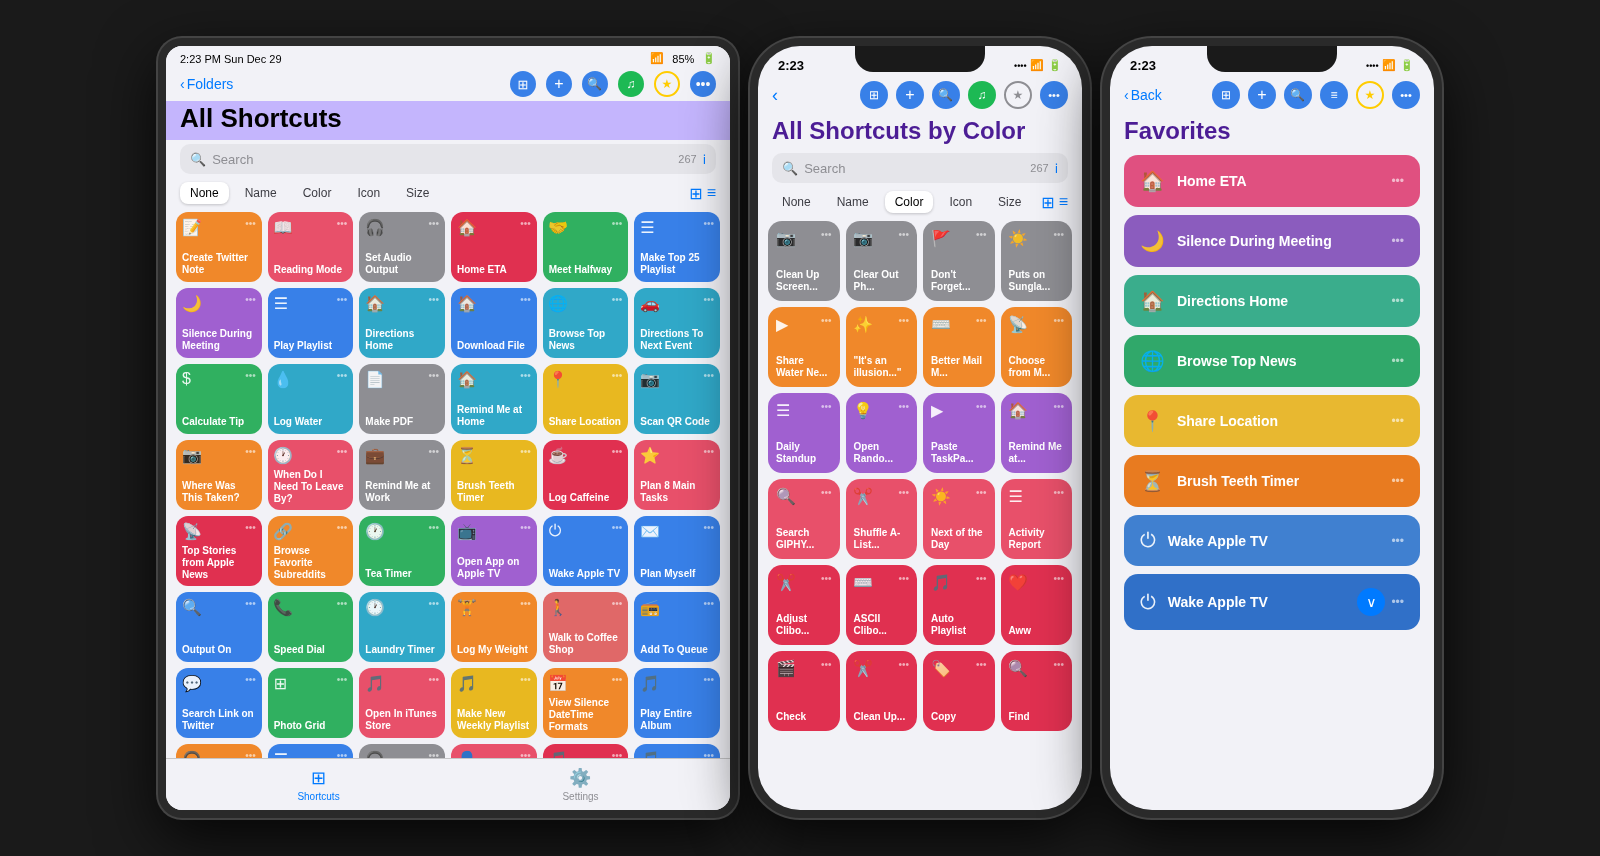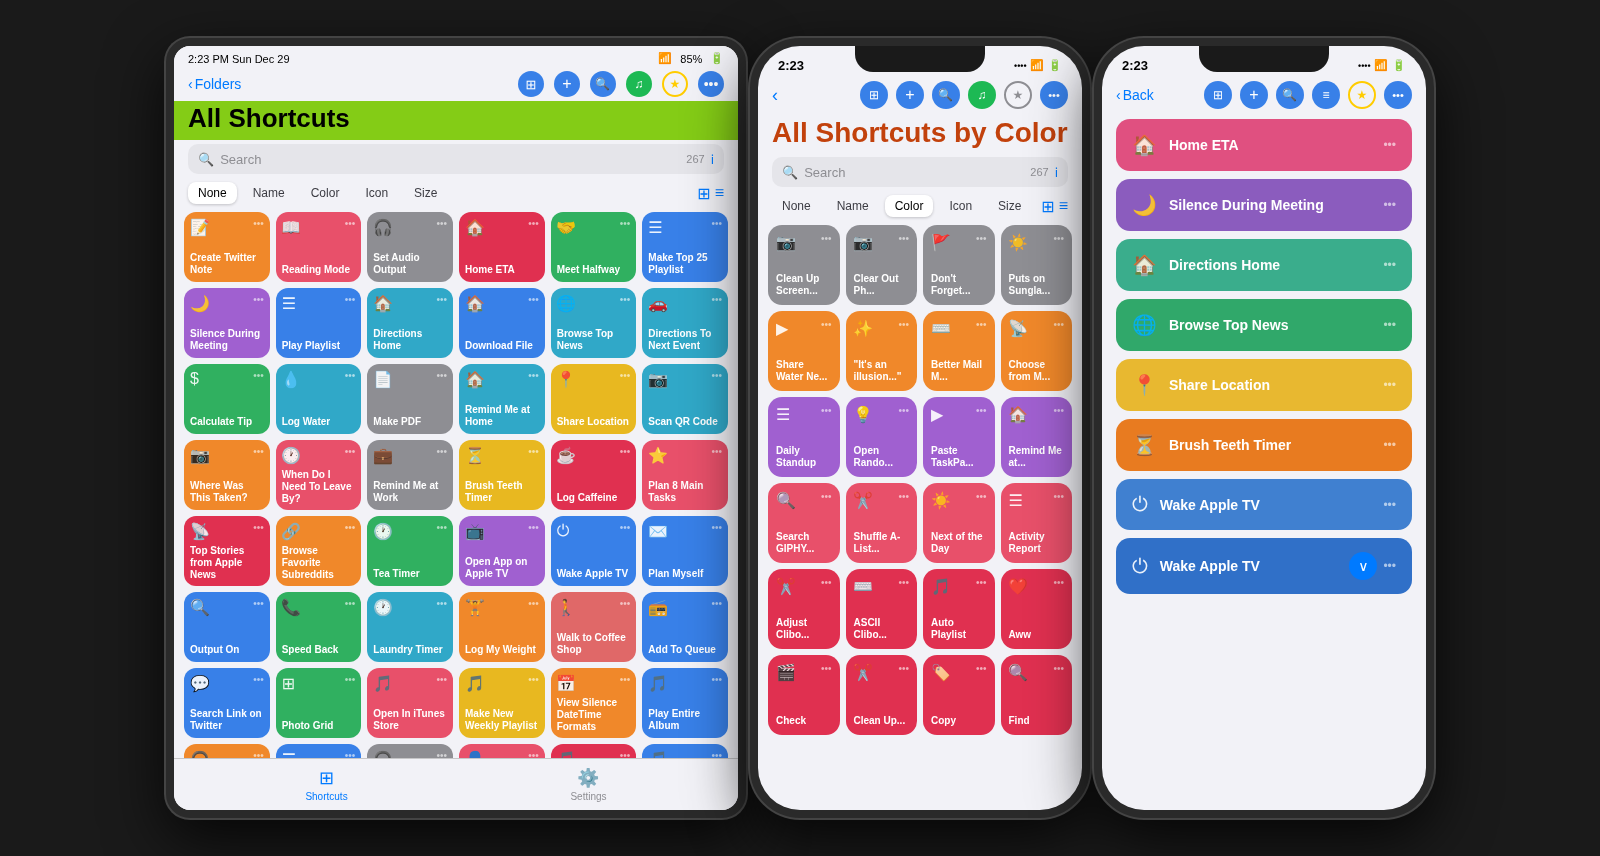--- a/index.html
+++ b/index.html
@@ -10,21 +10,21 @@
       align-items: center;
       width: 1600px;
       height: 856px;
       font-family: -apple-system, BlinkMacSystemFont, 'SF Pro Display', 'Helvetica Neue', sans-serif;
       overflow: hidden;
     }
 
     .devices-container {
       display: flex;
       align-items: flex-end;
-      gap: 4px;
+      gap: 12px;
       padding: 20px;
     }
 
     
     .ipad {
       width: 580px;
       height: 780px;
       background: #1a1a1a;
       border-radius: 24px;
       border: 8px solid #2a2a2a;
@@ -81,21 +81,21 @@
       height: 26px;
       border-radius: 50%;
       display: flex;
       align-items: center;
       justify-content: center;
       font-size: 14px;
     }
 
     .ipad-title-bar {
       padding: 2px 14px 6px;
-      background: #84cc16;
+      background: #c4b5fd;
     }
 
     .ipad-title {
       font-size: 26px;
       font-weight: 700;
       color: #000;
     }
 
     .ipad-search-bar {
       margin: 4px 14px;
@@ -264,23 +264,23 @@
     }
 
     .iphone-nav {
       display: flex;
       justify-content: space-between;
       align-items: center;
       padding: 4px 14px;
     }
 
     .iphone-title {
-      font-size: 28px;
+      font-size: 24px;
       font-weight: 700;
-      color: #c2410c;
+      color: #4c1d95;
       padding: 4px 14px;
     }
 
     .iphone-search {
       margin: 4px 14px;
       background: #e5e5ea;
       border-radius: 10px;
       padding: 6px 10px;
       display: flex;
       align-items: center;
@@ -670,21 +670,21 @@
       <span class="shortcut-icon">🔍</span>
       <span class="shortcut-dots">•••</span>
     </div>
     <span class="shortcut-label">Output On</span>
   </div>
           <div class="shortcut-cell sc-green">
     <div class="shortcut-cell-header">
       <span class="shortcut-icon">📞</span>
       <span class="shortcut-dots">•••</span>
     </div>
-    <span class="shortcut-label">Speed Back</span>
+    <span class="shortcut-label">Speed Dial</span>
   </div>
           <div class="shortcut-cell sc-teal">
     <div class="shortcut-cell-header">
       <span class="shortcut-icon">🕐</span>
       <span class="shortcut-dots">•••</span>
     </div>
     <span class="shortcut-label">Laundry Timer</span>
   </div>
           <div class="shortcut-cell sc-orange">
     <div class="shortcut-cell-header">
@@ -1072,20 +1072,23 @@
             </div>
           <div style="width:28px;height:28px;border-radius:50%;background:transparent;border:2px solid #ffcc00;display:flex;align-items:center;justify-content:center;">
               <span style="color:#ffcc00;font-size:12px;">★</span>
             </div>
           <div style="width:28px;height:28px;border-radius:50%;background:#3880e8;display:flex;align-items:center;justify-content:center;">
               <span style="color:#fff;font-size:11px;">•••</span>
             </div>
         </div>
       </div>
 
+      <div class="iphone-title">
+        <span>Favorites</span>
+      </div>
 
       <div class="favorites-list" id="favorites-list">
       <div class="favorite-item c-fav-pink">
     <div class="favorite-left">
       <span class="favorite-icon">🏠</span>
       <span class="favorite-label">Home ETA</span>
     </div>
     <span class="favorite-dots">•••</span>
   </div>
           <div class="favorite-item c-fav-purple">

